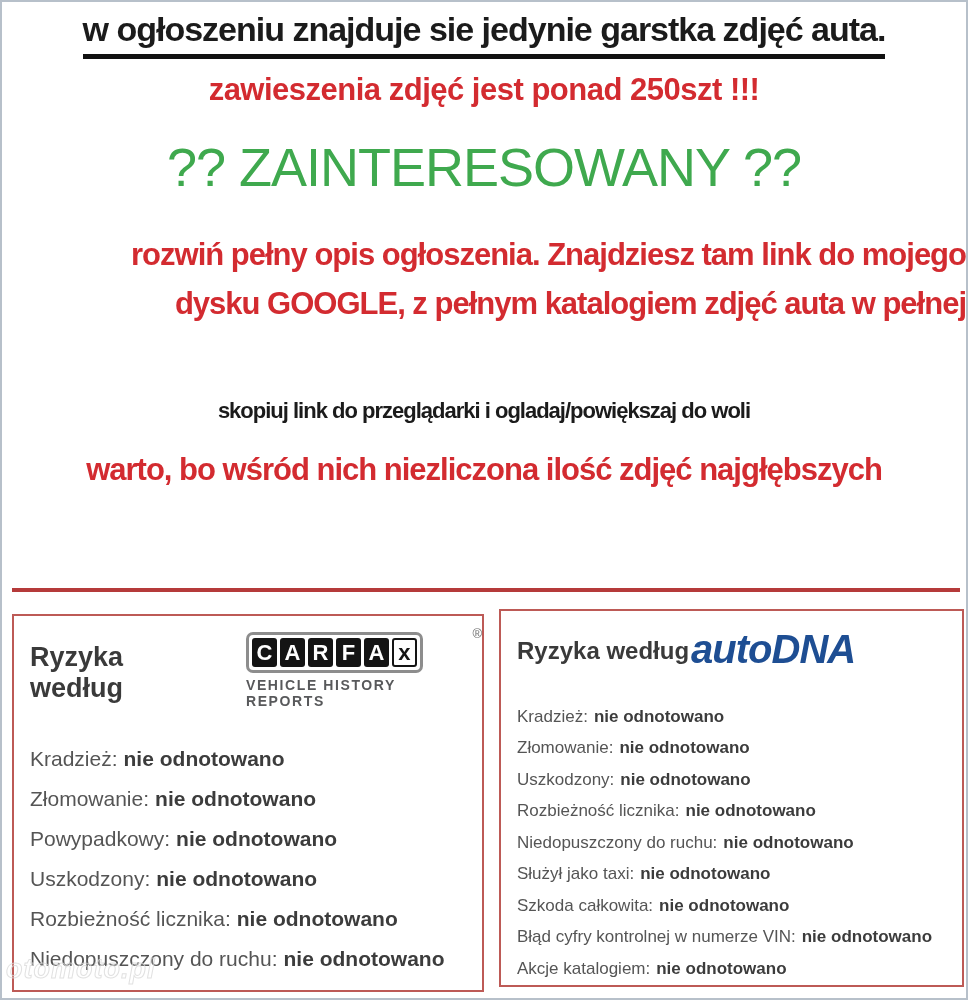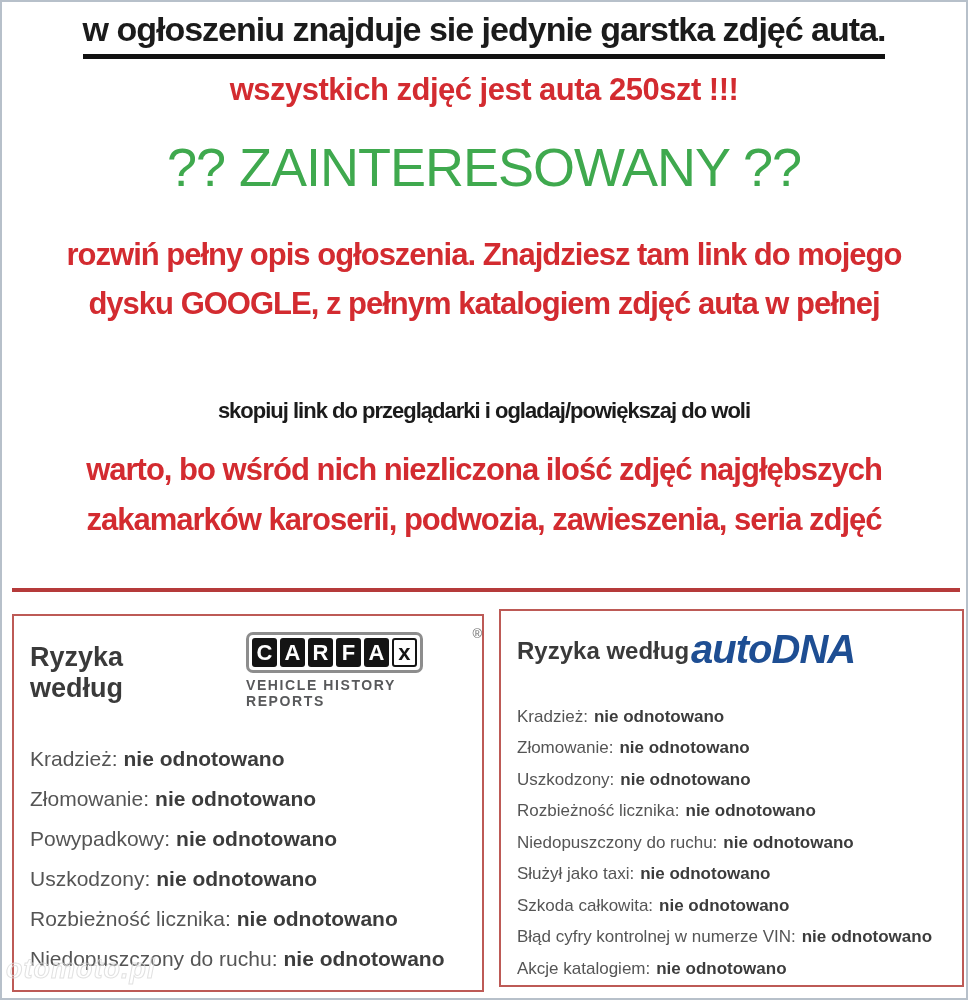--- a/index.html
+++ b/index.html
@@ -31,21 +31,21 @@
     letter-spacing: -0.5px;
     color: #d32b30;
   }
   .interested-line {
     top: 134px;
     font-size: 54px;
     font-weight: normal;
     letter-spacing: -1px;
     color: #3fa94e;
   }
-  .red-par { top: 228px; color: #d32b30; }
+  .red-par { top: 228px; color: #d32b30; text-align: right; }
   .par-line {
     font-size: 31px;
     font-weight: bold;
     letter-spacing: -1px;
     line-height: 49px;
     white-space: nowrap;
   }
   .black-line {
     top: 384px;
     font-size: 22px;
@@ -146,34 +146,33 @@
     pointer-events: none;
   }
 </style>
 </head>
 <body>
 
 <div class="abs headline-wrap">
   <span class="headline">w ogłoszeniu znajduje sie jedynie garstka zdjęć auta.</span>
 </div>
 
-<div class="abs count-line">wszystkich zdjęć jest auta 250szt !!!</div>
+<div class="abs count-line">zawieszenia zdjęć jest ponad 250szt !!!</div>
 
 <div class="abs interested-line">?? ZAINTERESOWANY ??</div>
 
 <div class="abs red-par">
   <div class="par-line">rozwiń pełny opis ogłoszenia. Znajdziesz tam link do mojego</div>
   <div class="par-line">dysku GOOGLE, z pełnym katalogiem zdjęć auta w pełnej</div>
 </div>
 
 <div class="abs black-line par-line">skopiuj link do przeglądarki i ogladaj/powiększaj do woli</div>
 
 <div class="abs details-par">
   <div class="par-line" style="line-height:50px">warto, bo wśród nich niezliczona ilość zdjęć najgłębszych</div>
-  <div class="par-line" style="line-height:50px">zakamarków karoserii, podwozia, zawieszenia, seria zdjęć</div>
 </div>
 
 <div class="red-divider"></div>
 
 <div class="panel panel-carfax">
   <div class="panel-header">
     <span class="panel-title">Ryzyka według</span>
     <span class="cfx-wrap">
       <span class="cfx-box">
         <span class="cfx-tile">C</span>

